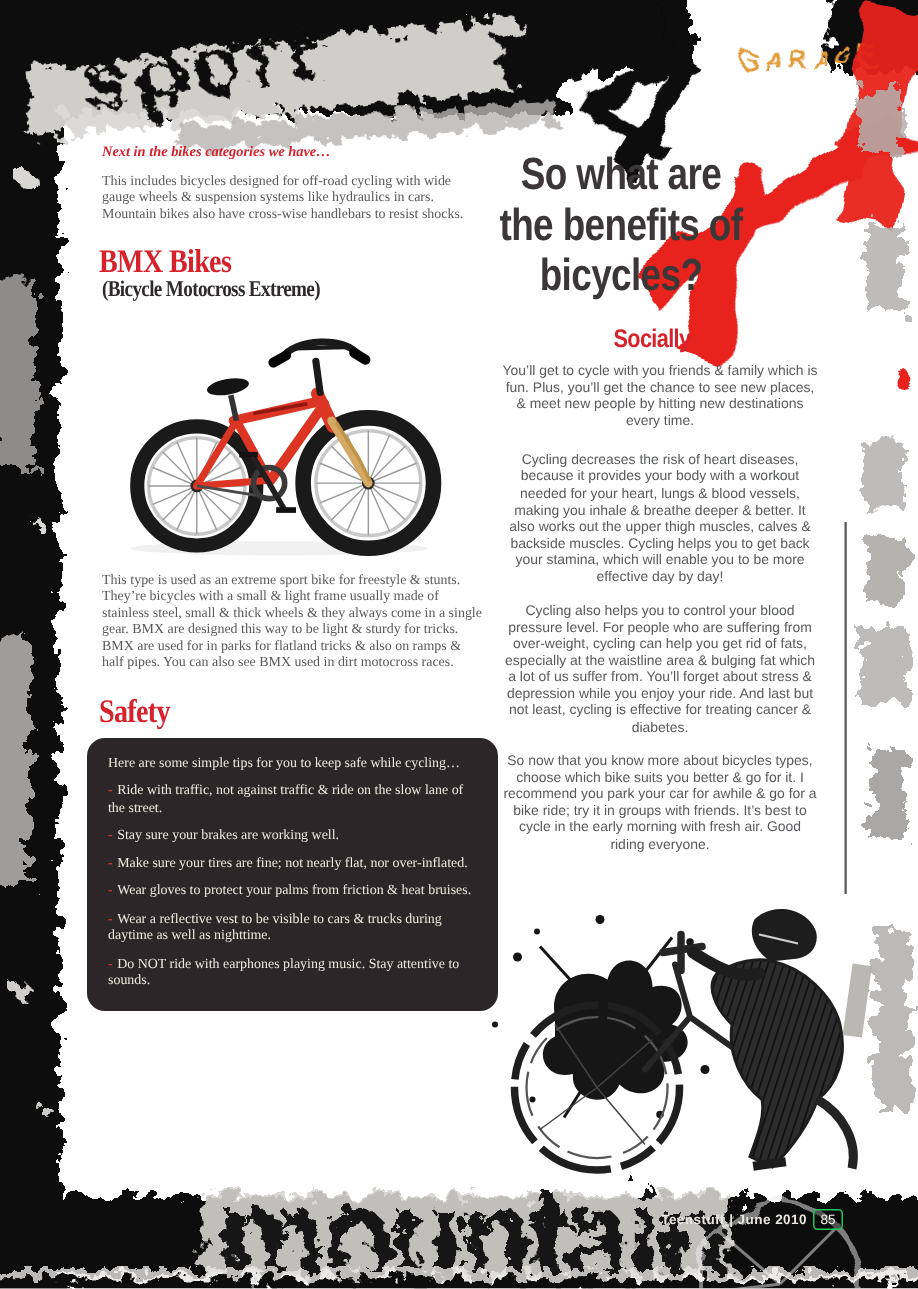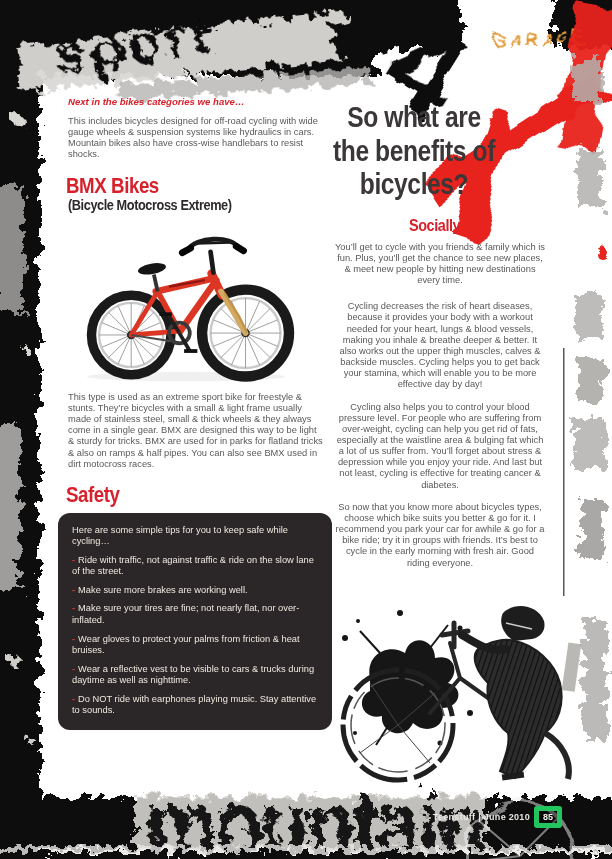--- a/index.html
+++ b/index.html
@@ -1,20 +1,20 @@
 <!DOCTYPE html>
 <html><head>
 <meta charset="utf-8">
 <style>
   html,body{margin:0;padding:0;background:#ffffff;}
   #page{position:relative;width:612px;height:859px;overflow:hidden;background:#ffffff;
         font-family:"Liberation Sans",sans-serif;}
   #backdrop{position:absolute;left:0;top:0;z-index:0;}
   .col{position:absolute;z-index:2;}
-  #left-col{left:66px;top:96px;width:258px;}
+  #left-col{left:66px;top:96px;width:258px;font-family:Liberation Serif, serif;}
   #right-col{left:332px;top:100px;width:214px;text-align:center;}
 
   .intro{color:#d7222c;font-size:9.6px;font-weight:bold;font-style:italic;margin:0 0 9px 2px;}
   h1.red{color:#d7222c;margin:0 0 4px 0;font-size:22px;line-height:1.05;}
   h2.red{color:#d7222c;margin:0 0 7px 0;font-size:17px;line-height:1.05;}
   .cond{display:inline-block;transform:scaleX(.85);transform-origin:0 50%;white-space:nowrap;
         letter-spacing:-.5px;}
   .sub{color:#2e2a2b;font-size:15px;font-weight:bold;margin:0 0 2px 2px;line-height:1;}
   p.body{color:#58595b;font-size:9.3px;line-height:1.2;margin:0 0 13px 2px;}
   #bike-wrap{margin:2px 0 2px 6px;}
@@ -22,22 +22,22 @@
             transform:scaleX(.82);transform-origin:0 0;letter-spacing:-.5px;margin:0 0 16px 0;}
   #tip-box{background:#2b2628;border-radius:12px;width:274px;margin-left:-8px;
            padding:12px 13px 13px 14px;box-sizing:border-box;}
   #tip-box p{color:#efe9e0;font-size:9.3px;line-height:1.24;margin:0;}
   #tip-box ul{list-style:none;margin:0;padding:0;}
   #tip-box li{color:#efe9e0;font-size:9.3px;line-height:1.24;margin-top:7px;}
   .dash{color:#d7392f;font-weight:bold;margin-right:3px;}
   #rider{position:absolute;left:310px;top:583px;z-index:1;}
   #footer{position:absolute;z-index:3;top:806px;right:50px;display:flex;align-items:center;gap:4px;}
   #footer .issue{color:#e9e7e3;font-size:9px;font-weight:bold;letter-spacing:.3px;}
-  .pgbox{display:inline-block;color:#f2f0ec;font-size:9px;font-weight:bold;
-         border:5px solid #22c55e;border-radius:3px;padding:1px 4px;background:rgba(0,0,0,.35);}
+  .pgbox{display:inline-block;color:#f2f0ec;font-size:9px;font-weight:normal;
+         border:1px solid #22c55e;border-radius:3px;padding:1px 4px;background:rgba(0,0,0,.35);}
 </style>
 </head>
 <body>
 
 <div id="page">
 
   <svg id="backdrop" width="612" height="859" viewBox="0 0 612 859">
     <defs>
       <filter id="rough" x="-25%" y="-25%" width="150%" height="150%">
         <feTurbulence type="fractalNoise" baseFrequency="0.09" numOctaves="4" seed="7" result="n"></feTurbulence>
@@ -240,21 +240,21 @@
     <p class="body">This type is used as an extreme sport bike for freestyle &amp; stunts. They’re bicycles with a small &amp; light frame usually made of stainless steel, small &amp; thick wheels &amp; they always come in a single gear. BMX are designed this way to be light &amp; sturdy for tricks. BMX are used for in parks for flatland tricks &amp; also on ramps &amp; half pipes. You can also see BMX used in dirt motocross races.</p>
 
     <h1 class="red" style="margin-bottom:7px;">
       <span class="cond">Safety</span>
     </h1>
 
     <div id="tip-box">
       <p>Here are some simple tips for you to keep safe while cycling…</p>
       <ul>
         <li><span class="dash">-</span><span>Ride with traffic, not against traffic &amp; ride on the slow lane of the street.</span></li>
-        <li><span class="dash">-</span><span>Make sure more brakes are working well.</span></li>
+        <li><span class="dash">-</span><span>Stay sure your brakes are working well.</span></li>
         <li><span class="dash">-</span><span>Make sure your tires are fine; not nearly flat, nor over-inflated.</span></li>
         <li><span class="dash">-</span><span>Wear gloves to protect your palms from friction &amp; heat bruises.</span></li>
         <li><span class="dash">-</span><span>Wear a reflective vest to be visible to cars &amp; trucks during daytime as well as nighttime.</span></li>
         <li><span class="dash">-</span><span>Do NOT ride with earphones playing music. Stay attentive to sounds.</span></li>
       </ul>
     </div>
   </div>
 
   <div id="right-col" class="col">
     <div class="benefits">So what are the benefits of bicycles?</div>

